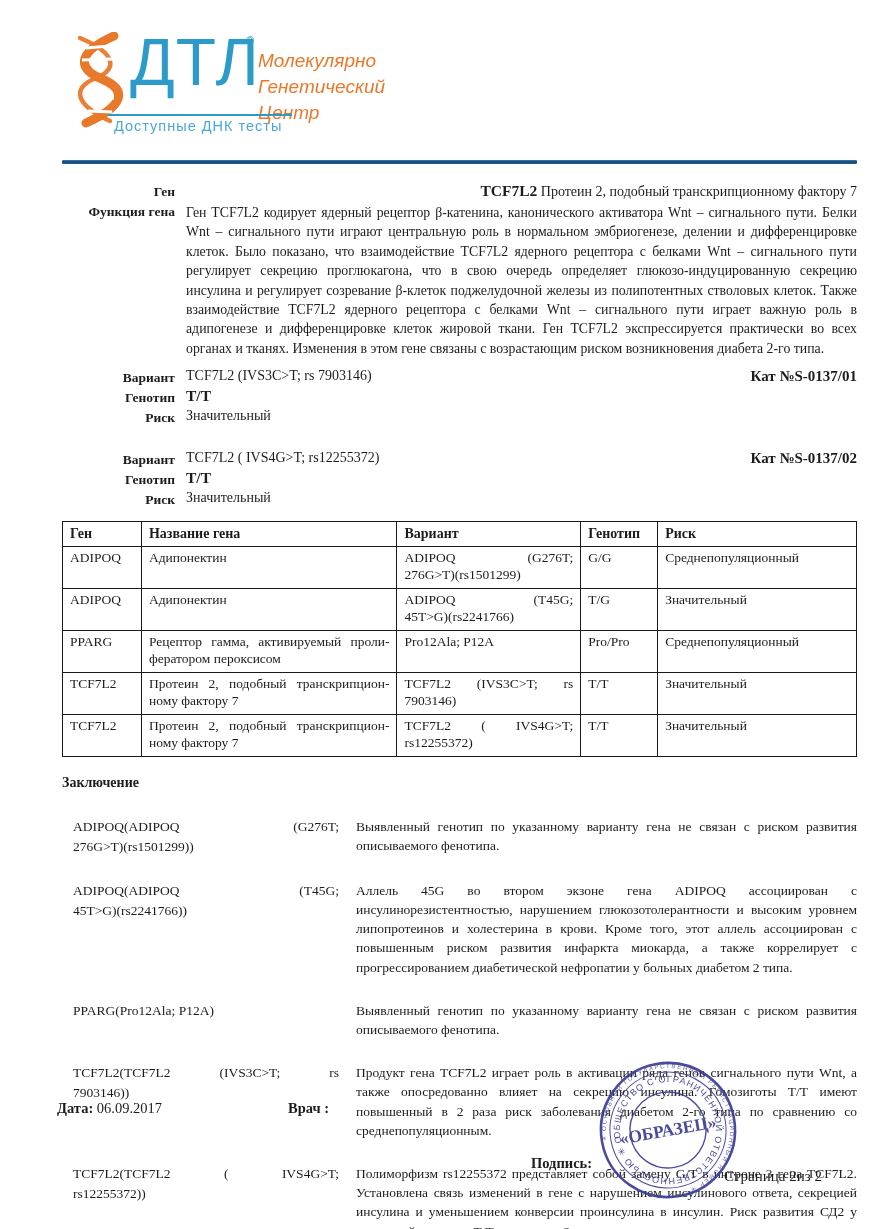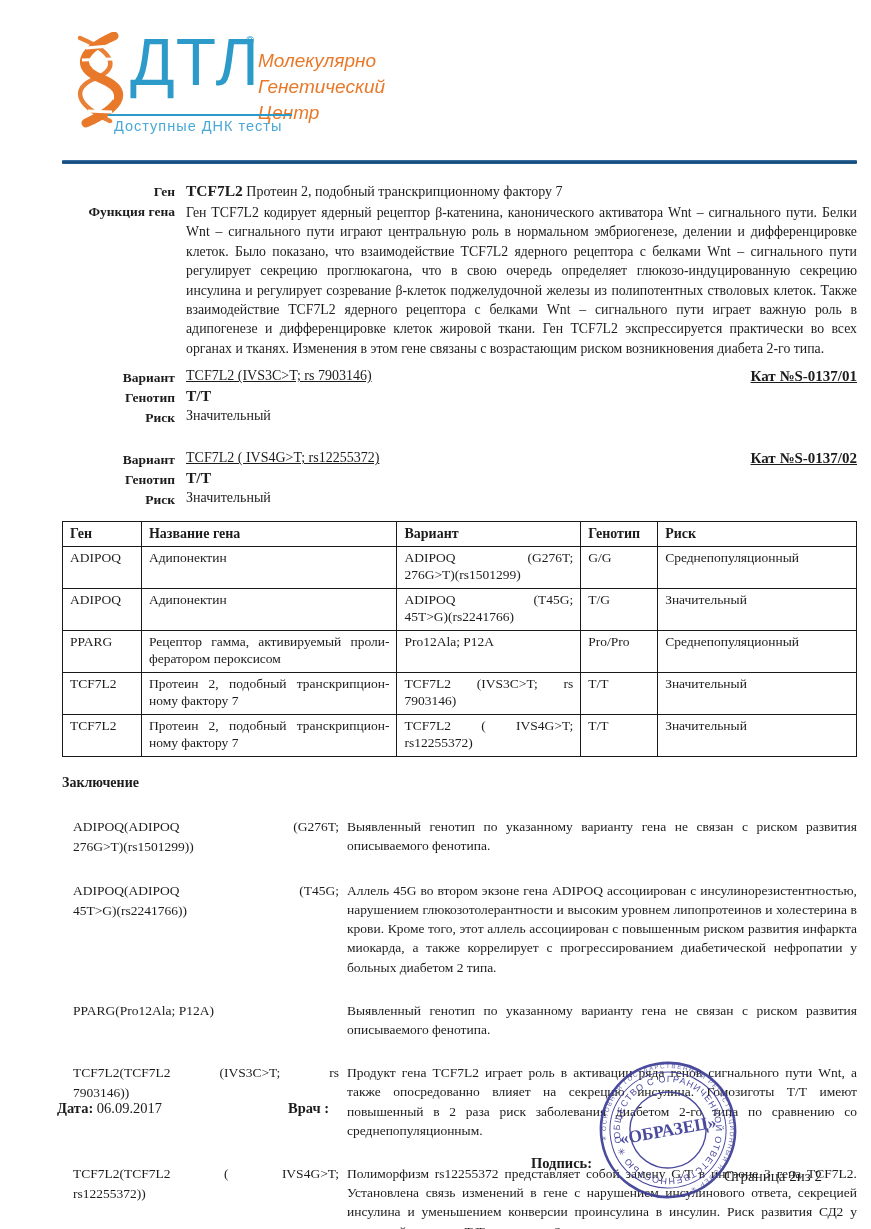--- a/index.html
+++ b/index.html
@@ -27,41 +27,41 @@
     position:absolute;left:48px;top:88px;
     font-family:"Liberation Sans", sans-serif;font-size:14.5px;color:#4aa8d8;letter-spacing:1px;text-align:center;
   }
   .divider{position:absolute;left:62px;top:160px;width:795px;height:4px;
     background:linear-gradient(to bottom,#3a7bb0,#14416e 55%,#2a6a9e);border-radius:1px;}
   
   .content{position:absolute;left:62px;top:181px;width:795px;}
   .info-grid{display:grid;grid-template-columns:113px 1fr;column-gap:11px;}
   .ilabel{font-weight:bold;font-size:13.5px;text-align:right;line-height:18px;padding-top:2px;}
   .ival{font-size:14px;line-height:18px;}
-  .gene-title-row .ival{font-size:14px;padding-top:1px;}
+  .gene-title-row .ival{font-size:14px;padding-top:1px;text-align:right;}
   .gene-name{font-weight:bold;font-size:15.5px;}
   .func-text{font-size:13.8px;line-height:19.4px;text-align:justify;padding-top:2px;}
   .vblock{margin-top:9px;}
-  .vline{display:flex;text-decoration:underline;}
+  .vline{display:flex;}
   .cat{font-weight:bold;margin-left:auto;font-size:15px;}
   .genotype-big{font-weight:bold;font-size:15.5px;}
   .vrow{min-height:18px;}
   
   table.genes{border-collapse:collapse;width:795px;margin-top:12px;
     font-size:13.5px;}
   table.genes th,table.genes td{
     border:1.6px solid #1a1a1a;vertical-align:top;padding:2px 7px 4px 7px;line-height:17.5px;
   }
   table.genes th{text-align:left;font-size:14px;padding-top:3px;padding-bottom:3px;}
   table.genes td{height:32px;}
   .jl{text-align:justify;text-align-last:justify;}
   
   .concl-title{font-weight:bold;font-size:14px;margin-top:18px;}
   .entries{margin-top:26px;padding-left:11px;}
-  .entry{display:grid;grid-template-columns:266px 1fr;column-gap:8px;margin-bottom:24px;}
+  .entry{display:grid;grid-template-columns:266px 1fr;column-gap:17px;margin-bottom:24px;}
   .e-label{font-size:13.5px;line-height:20px;}
   .e-text{font-size:13.5px;line-height:19.2px;text-align:justify;}
   
   .footer-item{position:absolute;font-size:14.5px;}
   .flabel{font-weight:bold;}
   .page-num{position:absolute;left:724px;top:1168px;font-size:15px;}
   .stamp-wrap{position:absolute;left:590px;top:1052px;width:156px;height:156px;
     transform:rotate(-10deg);opacity:.92;}
 </style>
 </head>

